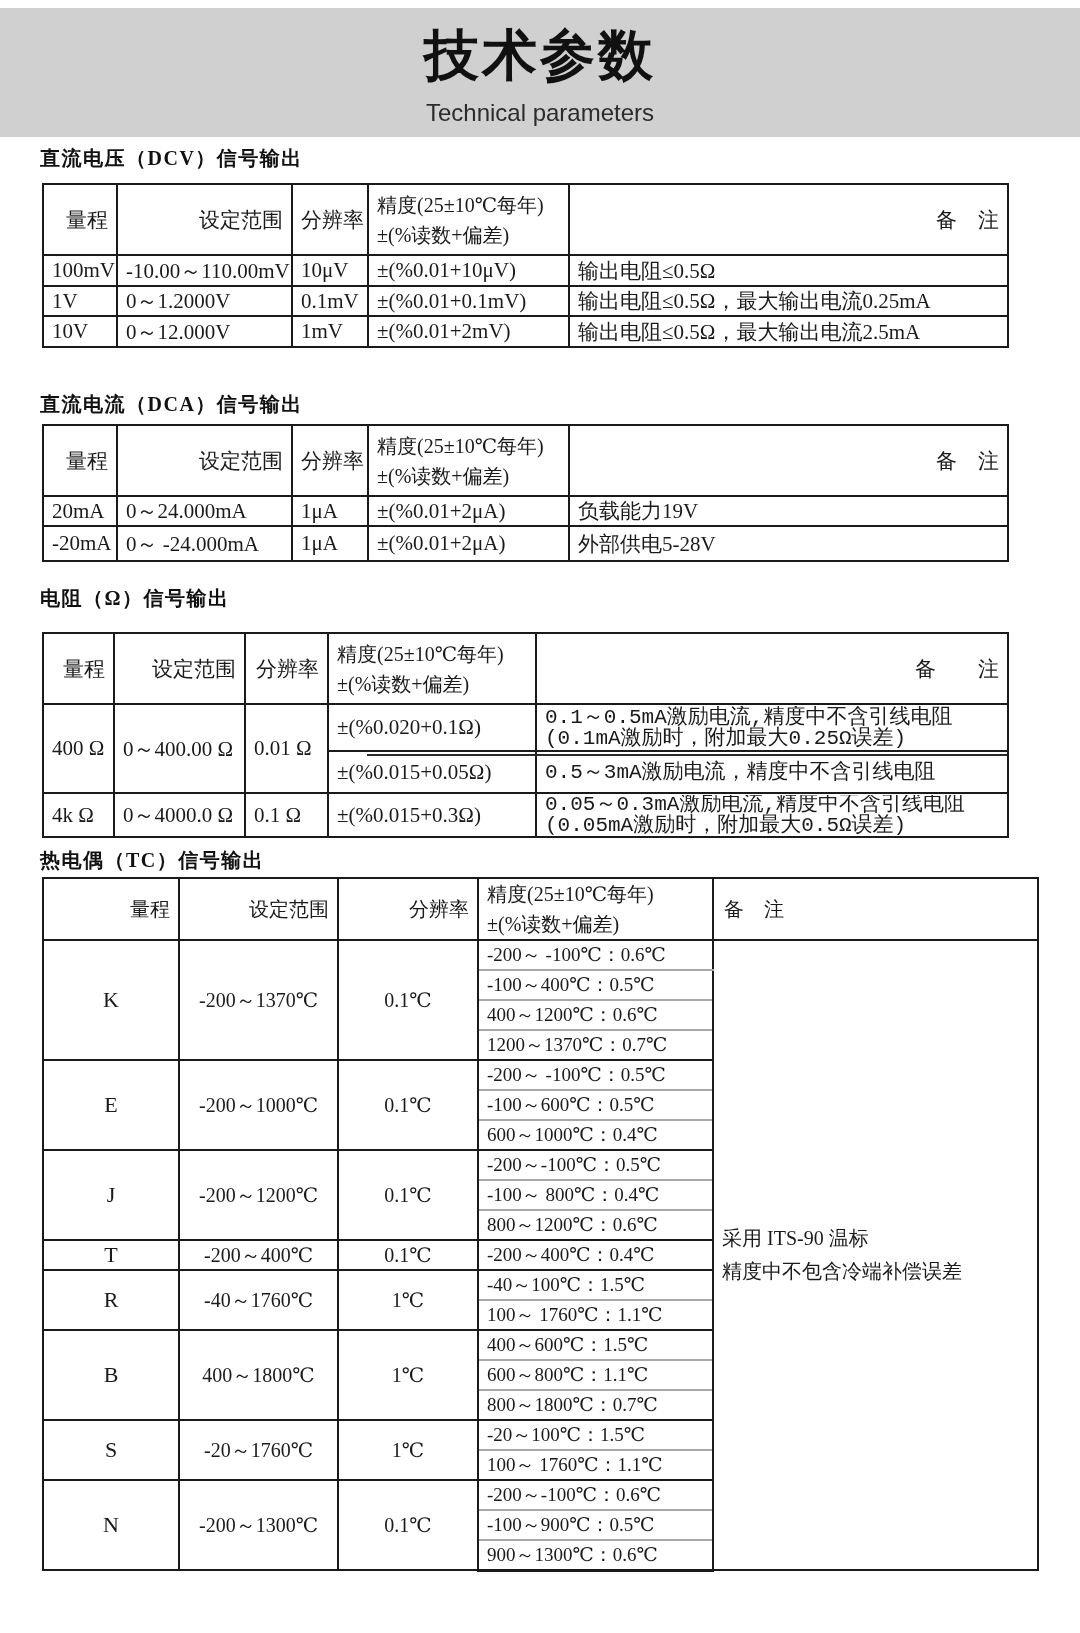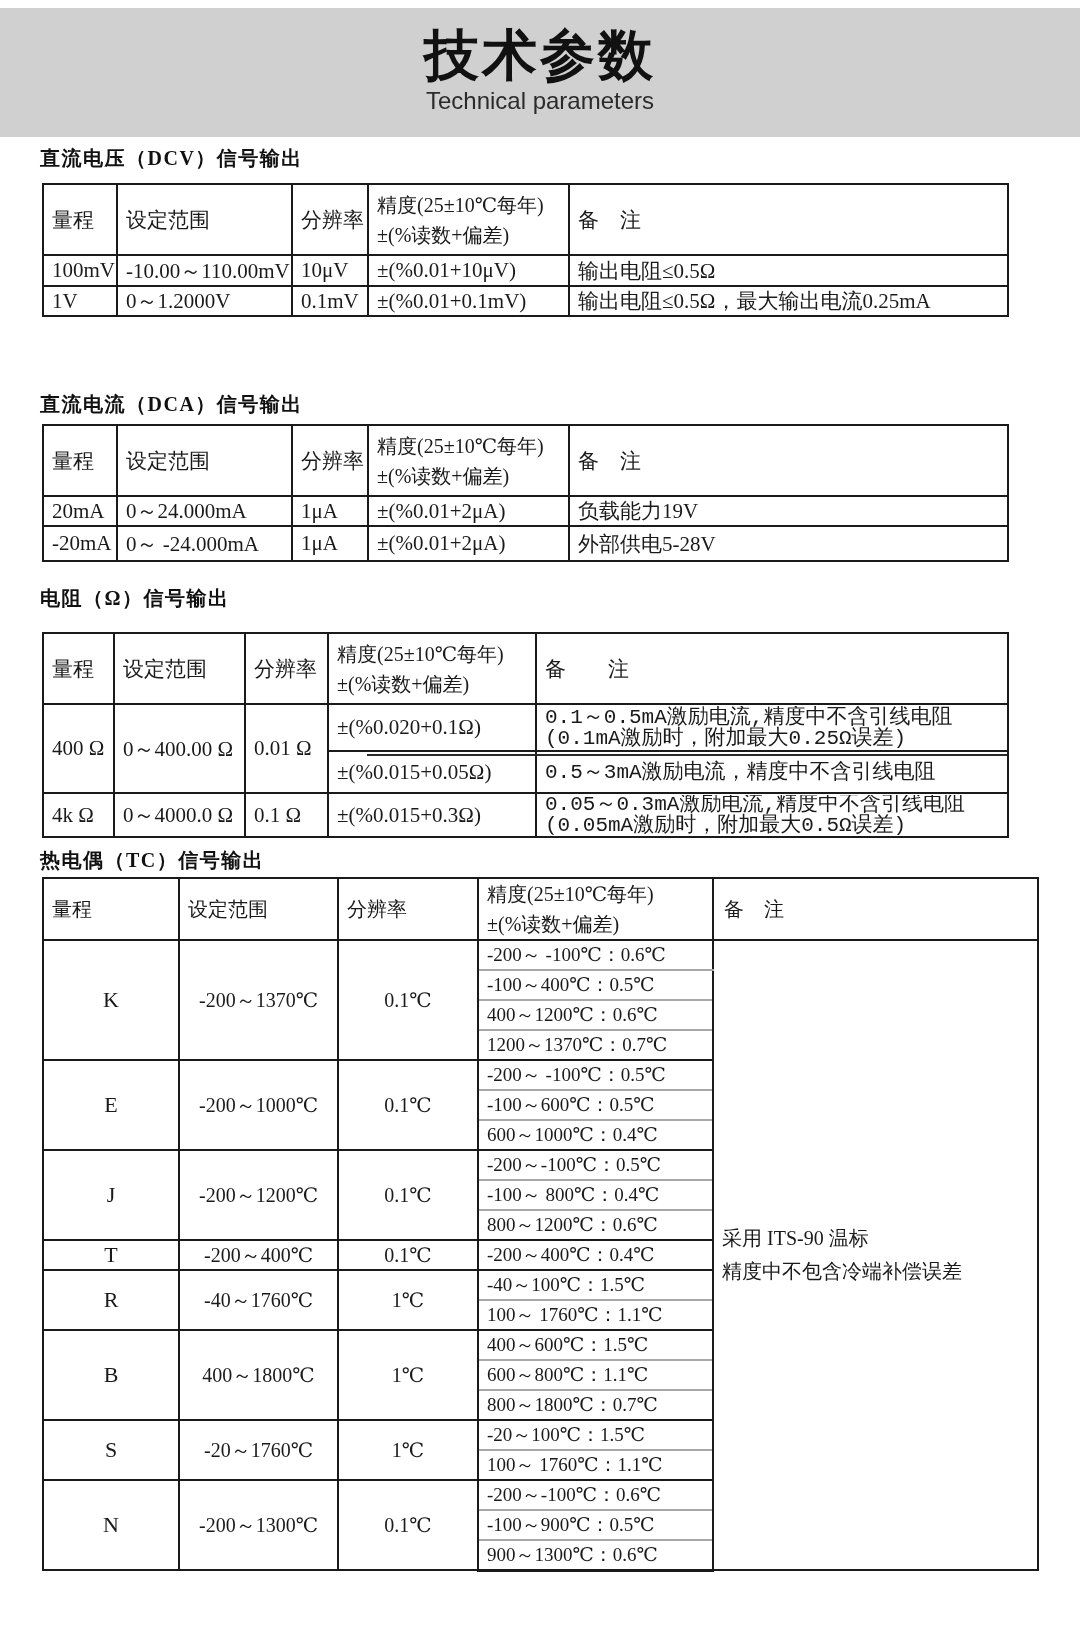--- a/index.html
+++ b/index.html
@@ -4,32 +4,32 @@
 <style>
   html,body{margin:0;padding:0;background:#ffffff;}
   #page{position:relative;width:1080px;height:1633px;background:#ffffff;overflow:hidden;
         font-family:"Liberation Serif","DejaVu Serif",serif;color:#1a1a1a;}
 
   
   .band{position:absolute;left:0;top:8px;width:1080px;height:129px;background:#d0d0d0;}
   .band .title{margin:0;padding-top:18px;text-align:center;
       font-family:"Liberation Sans","DejaVu Sans",sans-serif;font-weight:bold;
       font-size:55px;line-height:58px;letter-spacing:3px;color:#111;}
-  .band .subtitle{margin:4px;text-align:center;font-family:"Liberation Sans","DejaVu Sans",sans-serif;
+  .band .subtitle{margin:16px;text-align:center;font-family:"Liberation Sans","DejaVu Sans",sans-serif;
       font-size:24px;line-height:26px;color:#2b2b2b;}
 
   
   .seclabel{position:absolute;left:40px;font-size:20px;font-weight:bold;
       letter-spacing:1.5px;color:#111;white-space:nowrap;}
 
   
   table.spec{border-collapse:collapse;table-layout:fixed;position:absolute;background:#fff;}
   table.spec td{border:2px solid #1a1a1a;padding:0 8px;vertical-align:middle;
       font-size:21px;overflow:hidden;white-space:nowrap;}
-  td.ctr{text-align:left;padding:0 2px;margin-top:37px;}
+  td.ctr{text-align:right;padding:0 2px;margin-top:37px;}
   td.hdr{font-size:21px;}
   .acc2l{line-height:30px;font-size:20px;}
   td.smallnote{font-family:Liberation Mono, monospace;font-size:16px;
       line-height:21px;white-space:nowrap;padding:0 6px;border-radius:20px;}
 
   
   #tc-table td{font-size:20px;}
   #tc-table td.acc{font-size:19px;padding:0 8px;margin-left:13px;}
   #tc-table td.typ{font-size:22px;text-align:center;}
   #tc-table td.rng,#tc-table td.res{text-align:center;margin-left:32px;}
@@ -80,20 +80,27 @@
       <td>10μV</td>
       <td>±(%0.01+10μV)</td>
       <td>输出电阻≤0.5Ω</td>
     </tr>
     <tr style="height:16px">
       <td>1V</td>
       <td>0～1.2000V</td>
       <td>0.1mV</td>
       <td>±(%0.01+0.1mV)</td>
       <td>输出电阻≤0.5Ω，最大输出电流0.25mA</td>
+    </tr>
+    <tr style="height:31px">
+      <td>10V</td>
+      <td>0～12.000V</td>
+      <td>1mV</td>
+      <td>±(%0.01+2mV)</td>
+      <td>输出电阻≤0.5Ω，最大输出电流2.5mA</td>
     </tr>
   </tbody>
     </table>
 
   <div class="seclabel" style="top:391px;">直流电流（DCA）信号输出</div>
 
   <table class="spec" id="dca-table" style="left:42px;top:424px;width:965px;">
     <colgroup>
         <col style="width:74px">
         <col style="width:175px">

